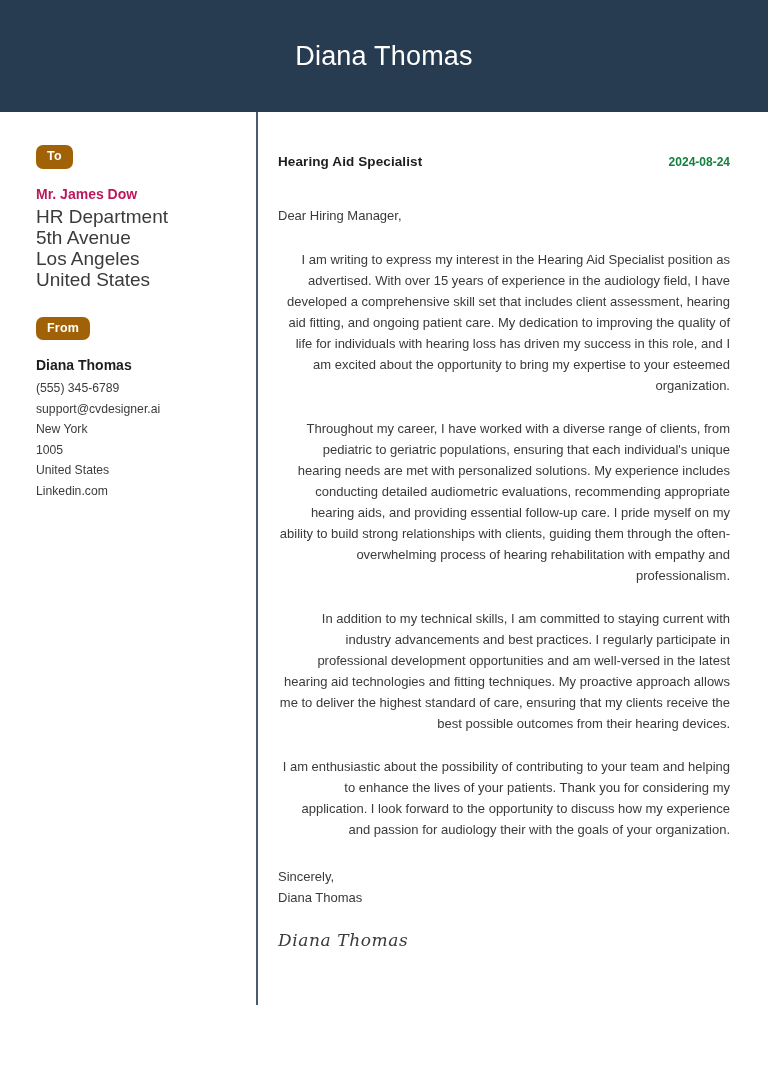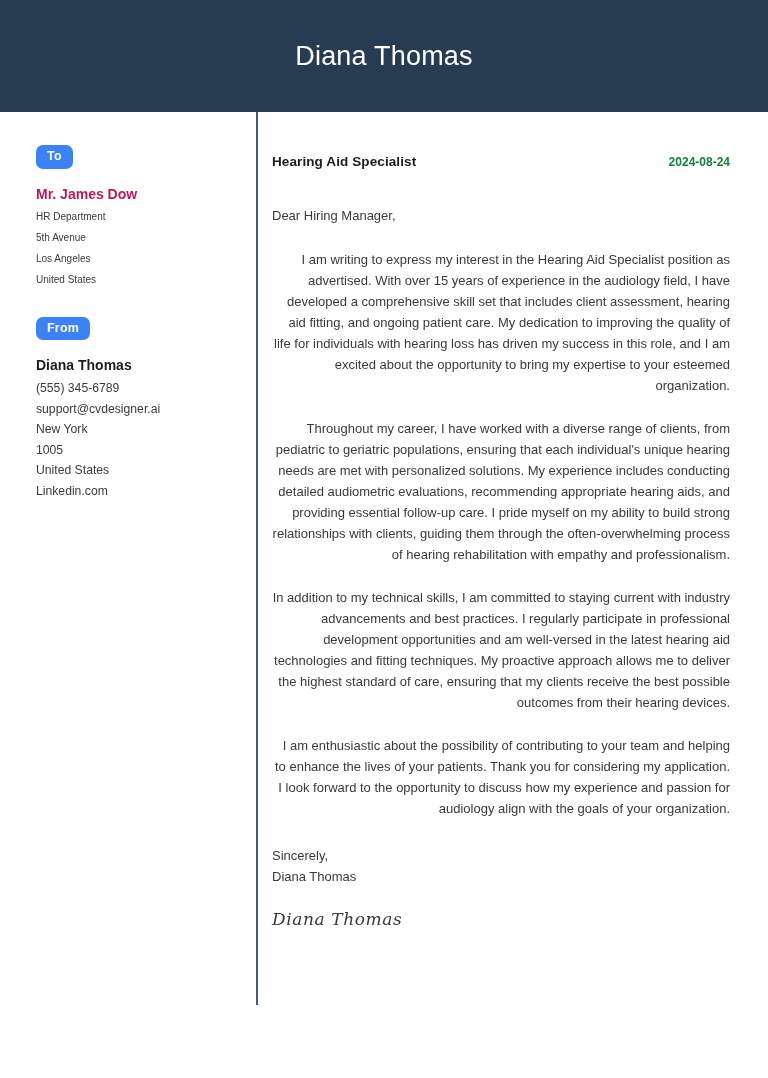--- a/index.html
+++ b/index.html
@@ -44,39 +44,39 @@
     width: 256px;
     min-width: 256px;
     box-sizing: border-box;
     padding: 33px 18px 0 36px;
   }
   .addr-block { margin-bottom: 0; }
   .addr-block.from-block { margin-top: 27px; }
 
   .badge {
     display: inline-block;
-    background: #3b82f6;
+    background: #a16207;
     color: #ffffff;
     font-size: 12.5px;
     font-weight: 700;
     padding: 5px 11px 6px;
     border-radius: 7px;
     line-height: 1;
     letter-spacing: 0.2px;
   }
 
   .addr-lines {
     margin-top: 15px;
   }
   .addr-lines .line {
     line-height: 21px;
     color: #3b3b3b;
   }
   
-  .to-block .addr-lines .line { font-size: 10px; }
+  .to-block .addr-lines .line { font-size: 19px; }
   .to-block .addr-lines .line.name {
     font-weight: 700;
     font-size: 14px;
     color: #be185d;
     margin-bottom: 1px;
   }
   
   .from-block .addr-lines .line { font-size: 12.2px; line-height: 20.5px; }
   .from-block .addr-lines .line.name {
     font-weight: 700;
@@ -91,21 +91,21 @@
     width: 2px;
     background: #4a5b6e;
     height: 893px;
     flex: 0 0 2px;
   }
 
   
   .letter {
     flex: 1;
     box-sizing: border-box;
-    padding: 42px 38px 0 14px;
+    padding: 42px 38px 0 20px;
   }
   .letter-head {
     display: flex;
     align-items: baseline;
     justify-content: space-between;
     margin-bottom: 36px;
   }
   .job-title {
     font-size: 13.5px;
     font-weight: 700;
@@ -190,21 +190,21 @@
     <div class="letter-head">
       <div class="job-title">Hearing Aid Specialist</div>
       <div class="letter-date">2024-08-24</div>
     </div>
 
     <div class="salutation">Dear Hiring Manager,</div>
 
     <p class="para">I am writing to express my interest in the Hearing Aid Specialist position as advertised. With over 15 years of experience in the audiology field, I have developed a comprehensive skill set that includes client assessment, hearing aid fitting, and ongoing patient care. My dedication to improving the quality of life for individuals with hearing loss has driven my success in this role, and I am excited about the opportunity to bring my expertise to your esteemed organization.</p>
     <p class="para">Throughout my career, I have worked with a diverse range of clients, from pediatric to geriatric populations, ensuring that each individual's unique hearing needs are met with personalized solutions. My experience includes conducting detailed audiometric evaluations, recommending appropriate hearing aids, and providing essential follow-up care. I pride myself on my ability to build strong relationships with clients, guiding them through the often-overwhelming process of hearing rehabilitation with empathy and professionalism.</p>
     <p class="para">In addition to my technical skills, I am committed to staying current with industry advancements and best practices. I regularly participate in professional development opportunities and am well-versed in the latest hearing aid technologies and fitting techniques. My proactive approach allows me to deliver the highest standard of care, ensuring that my clients receive the best possible outcomes from their hearing devices.</p>
-    <p class="para">I am enthusiastic about the possibility of contributing to your team and helping to enhance the lives of your patients. Thank you for considering my application. I look forward to the opportunity to discuss how my experience and passion for audiology align with the goals of your organization.</p>
+    <p class="para">I am enthusiastic about the possibility of contributing to your team and helping to enhance the lives of your patients. Thank you for considering my application. I look forward to the opportunity to discuss how my experience and passion for audiology their with the goals of your organization.</p>
 
     <div class="closing">
       <span class="line">Sincerely,</span>
       <span class="line">Diana Thomas</span>
     </div>
 
     <div class="signature">Diana Thomas</div>
 
   </main>
 </div>

